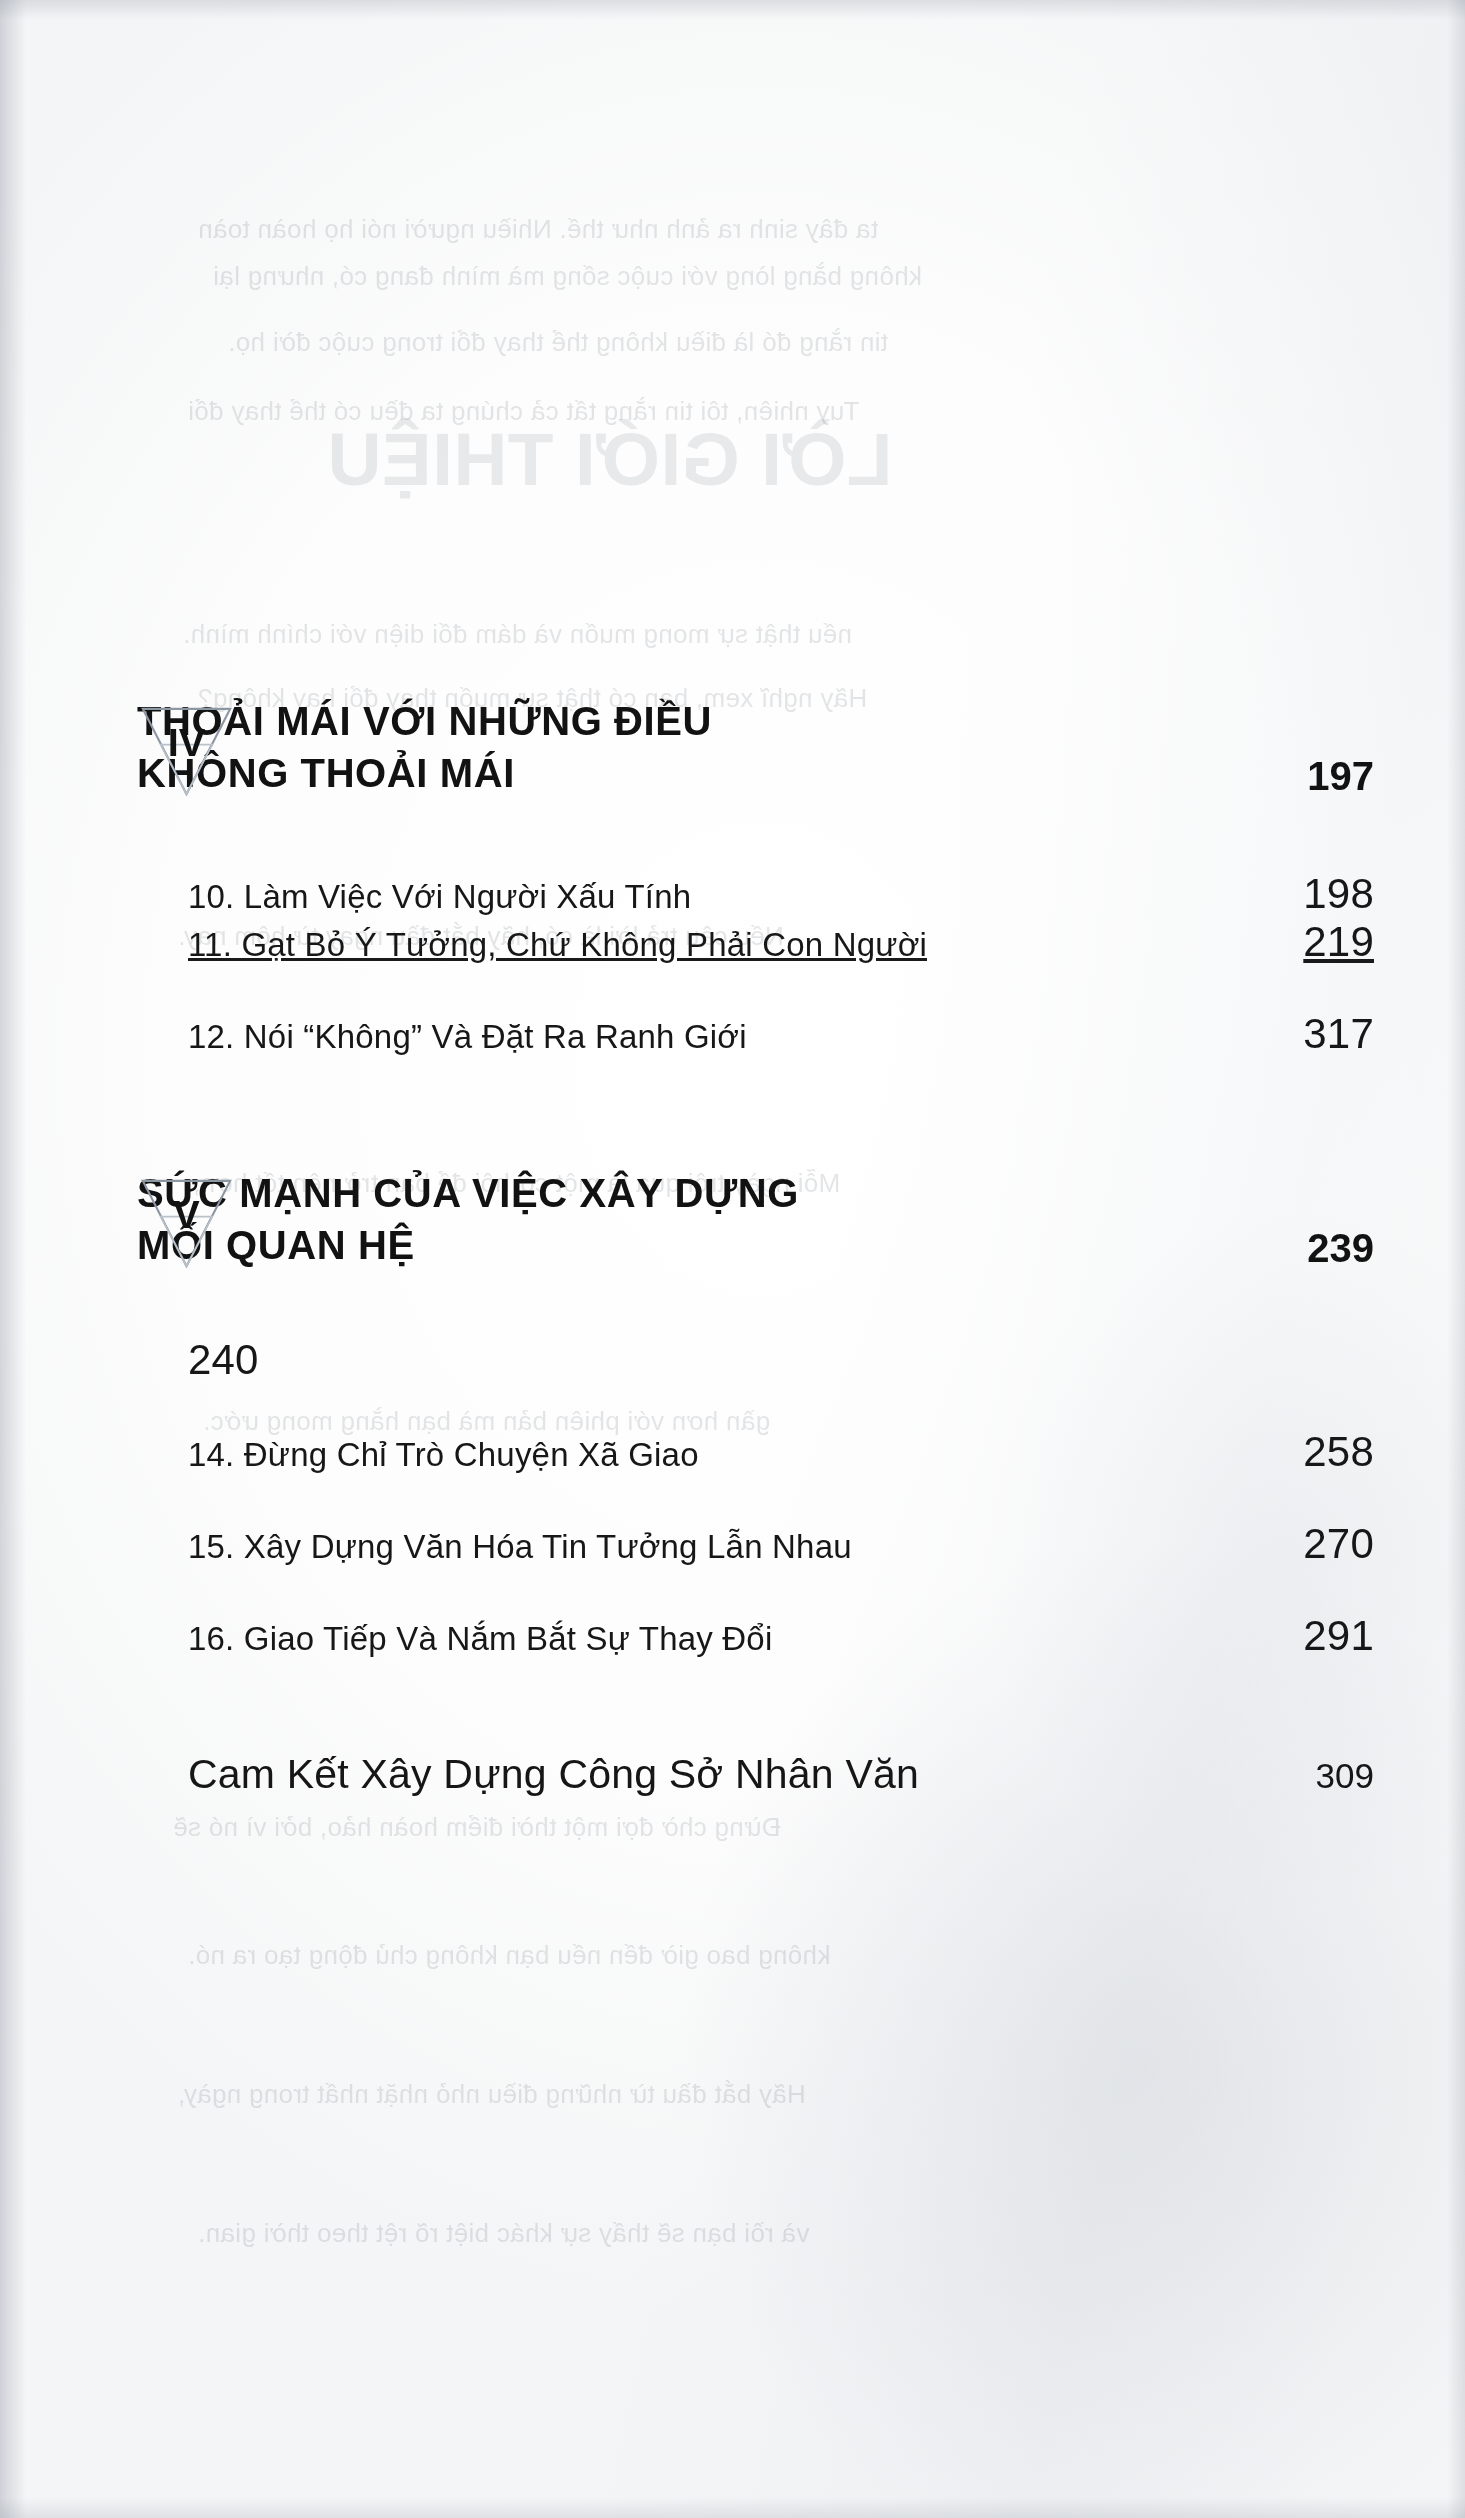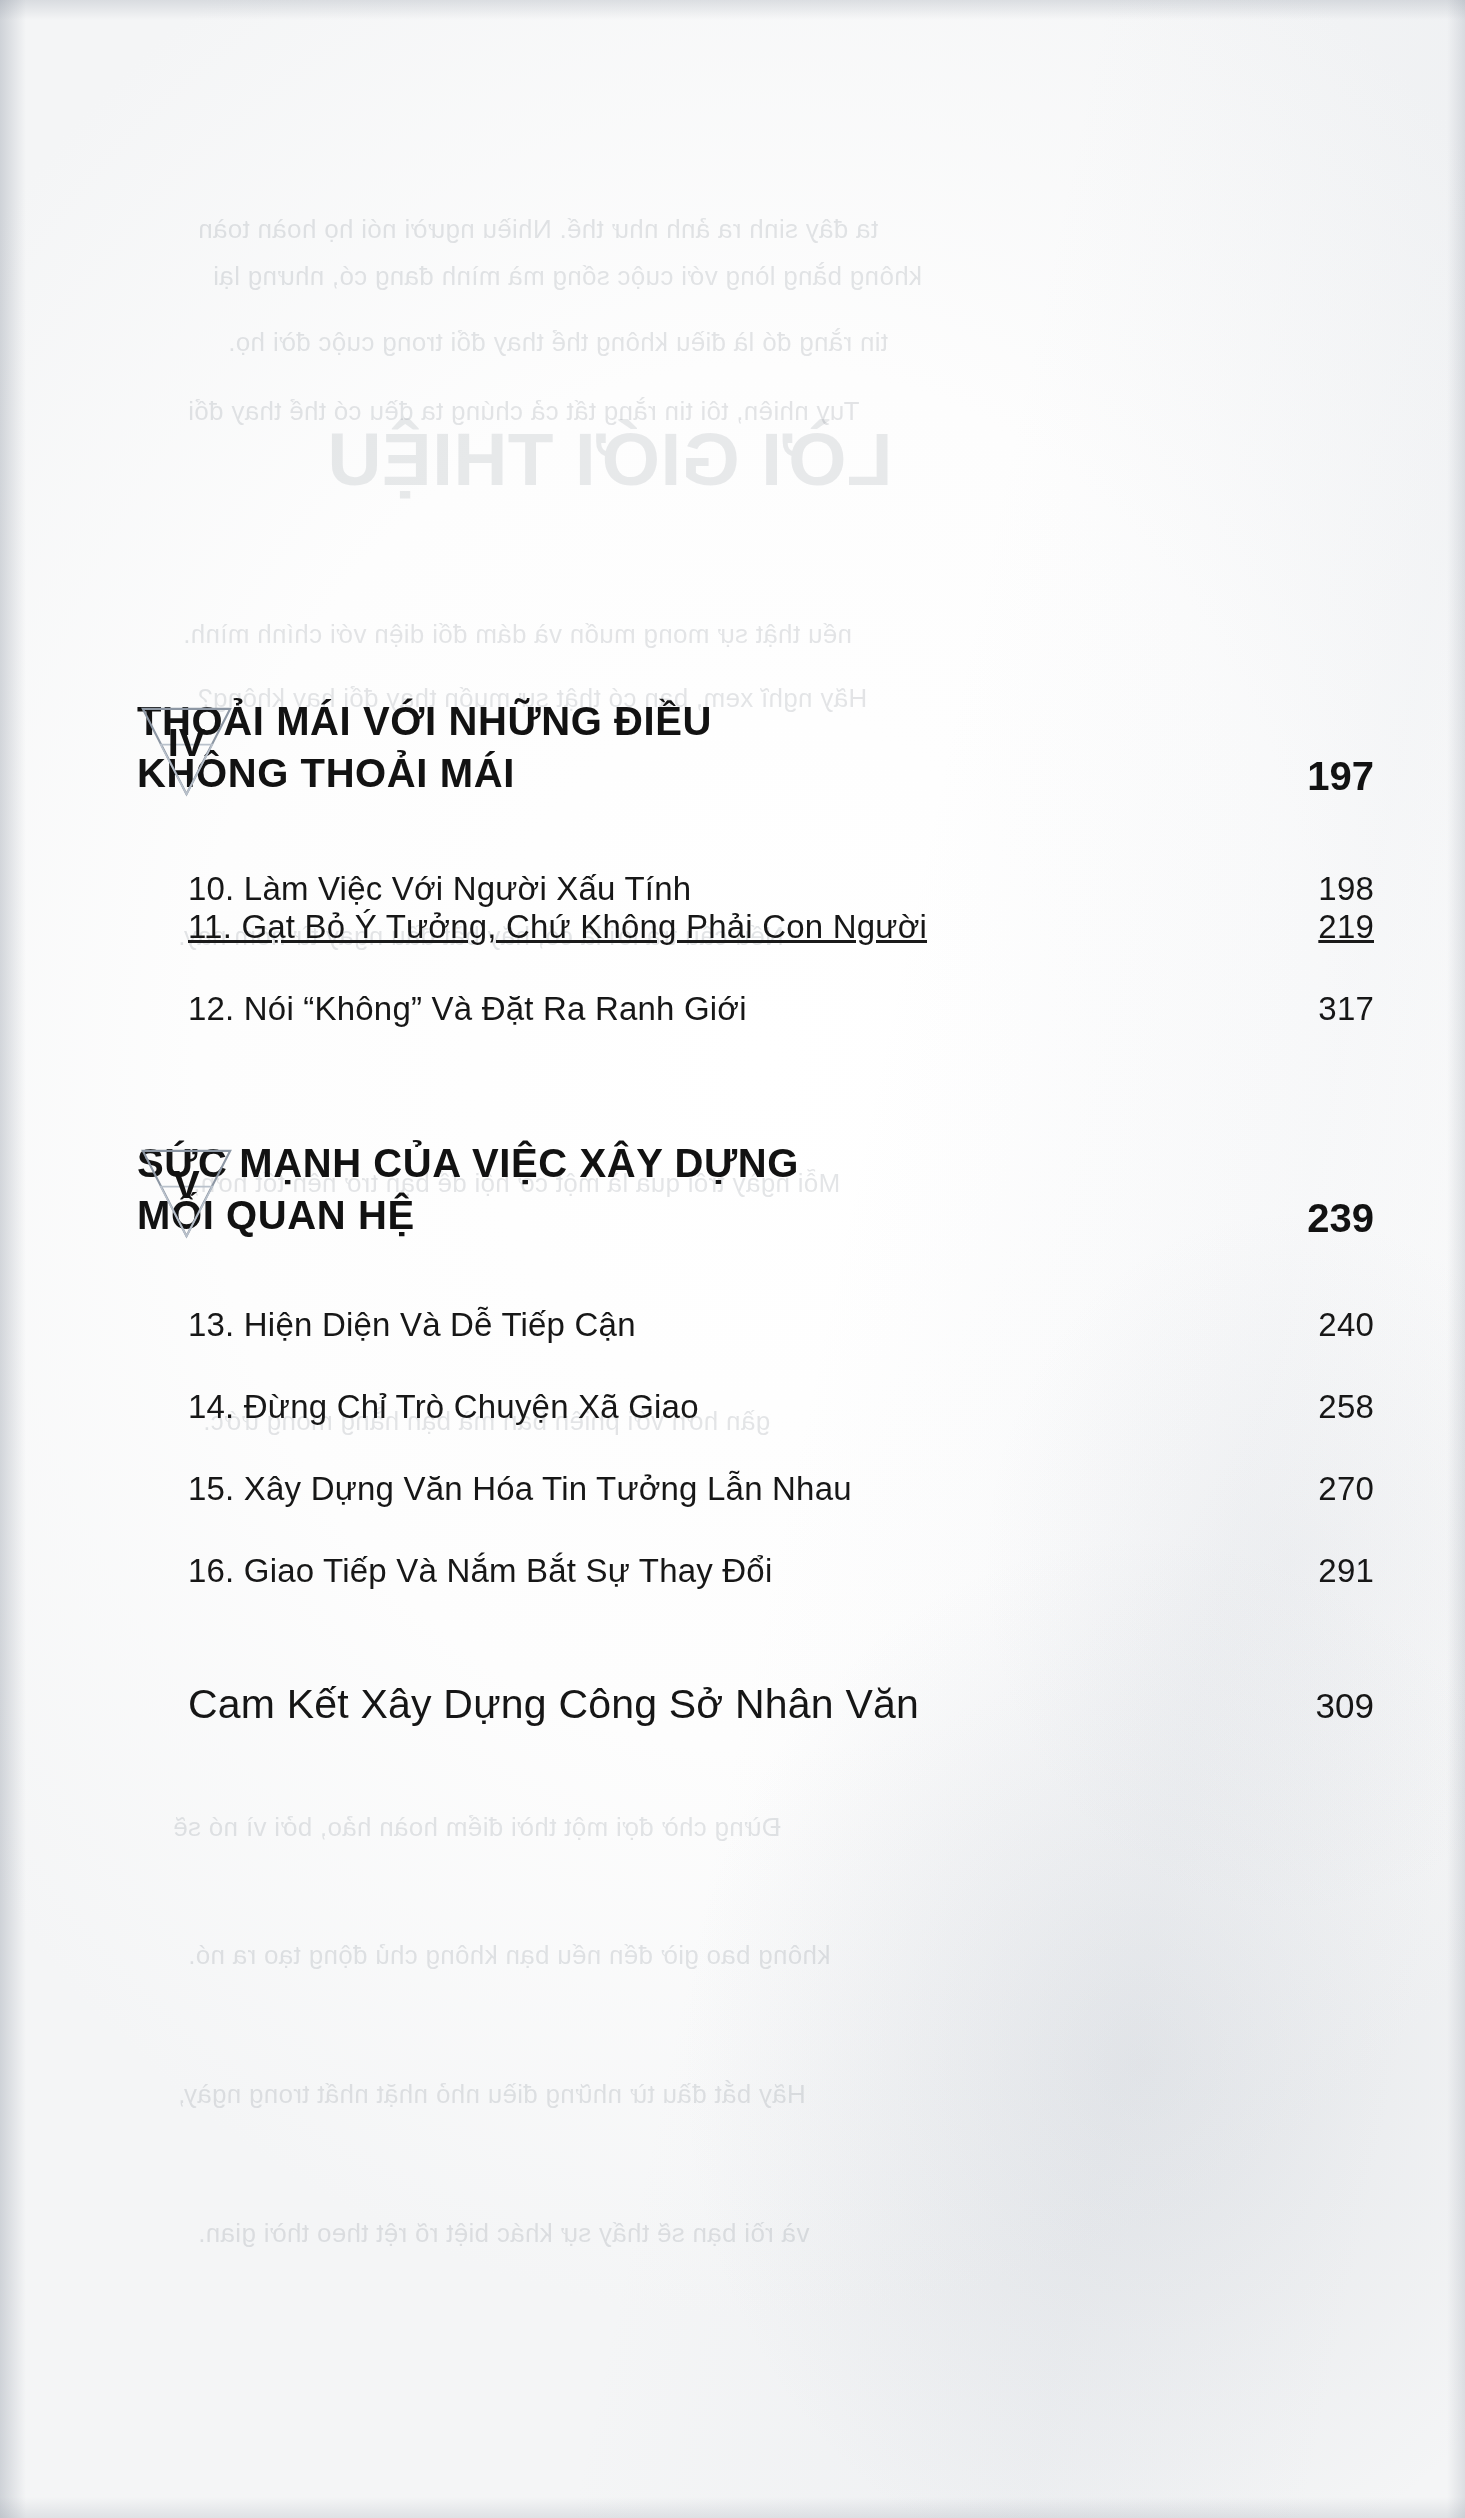--- a/index.html
+++ b/index.html
@@ -118,21 +118,21 @@
     padding-left: 188px;
     padding-right: 91px;
   }
   .chapter-label {
     font-size: 33px;
     line-height: 1.1;
     color: #171717;
     letter-spacing: 0.2px;
   }
   .chapter-page {
-    font-size: 33px;
+    font-size: 42px;
     color: #171717;
     letter-spacing: 0.2px;
   }
 
   
   .closing {
     display: flex;
     align-items: baseline;
     justify-content: space-between;
     padding-left: 188px;
@@ -213,21 +213,20 @@
       </svg>
     </div>
     <div class="part-row">
       <div class="part-title">SỨC MẠNH CỦA VIỆC XÂY DỰNG
 MỐI QUAN HỆ</div>
       <div class="part-page">239</div>
     </div>
   </div>
 
   <div class="chapter" style="margin-top:65px;">
-    <div class="chapter-label">13. Hiện Diện Và Dễ Tiếp Cận</div>
     <div class="chapter-page">240</div>
   </div>
   <div class="chapter" style="margin-top:44px;">
     <div class="chapter-label">14. Đừng Chỉ Trò Chuyện Xã Giao</div>
     <div class="chapter-page">258</div>
   </div>
   <div class="chapter" style="margin-top:44px;">
     <div class="chapter-label">15. Xây Dựng Văn Hóa Tin Tưởng Lẫn Nhau</div>
     <div class="chapter-page">270</div>
   </div>

